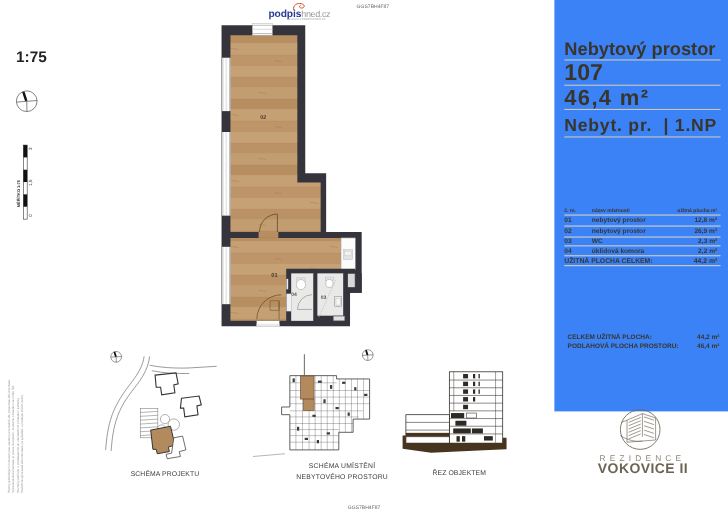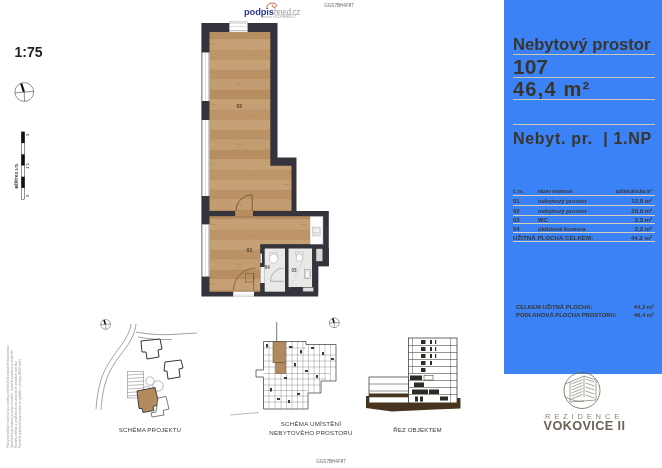--- a/index.html
+++ b/index.html
@@ -334,21 +334,21 @@
 
   <div class="abs ttl" style="left:9px;top:35px;font-size:16.6px;">Nebytový prostor</div>
   <div class="sep" style="top:54px;"></div>
 
   <div class="abs ttl" style="left:9px;top:54.5px;font-size:21px;text-align:right;">107</div>
   <div class="sep" style="top:76.6px;"></div>
 
   <div class="abs ttl" style="left:9px;top:78px;font-size:20px;letter-spacing:1.2px;">46,4 m²</div>
   <div class="sep" style="top:99.2px;"></div>
 
-  <div class="abs ttl" style="left:9px;top:106px;font-size:16px;letter-spacing:0.7px;margin-top:24px;">Nebyt. pr.&nbsp; | 1.NP</div>
+  <div class="abs ttl" style="left:9px;top:106px;font-size:16px;letter-spacing:0.7px;">Nebyt. pr.&nbsp; | 1.NP</div>
   <div class="sep" style="top:124px;"></div>
 
   <div class="trow" style="top:188.5px;font-size:4.6px;">
     <span class="c1">č. m.</span>
       <span class="c2">název místnosti</span>
       <span class="c3">užitná plocha m²</span>
   </div>
   <div class="tline" style="top:195.3px;"></div>
 
   <div class="trow" style="top:198px;">

